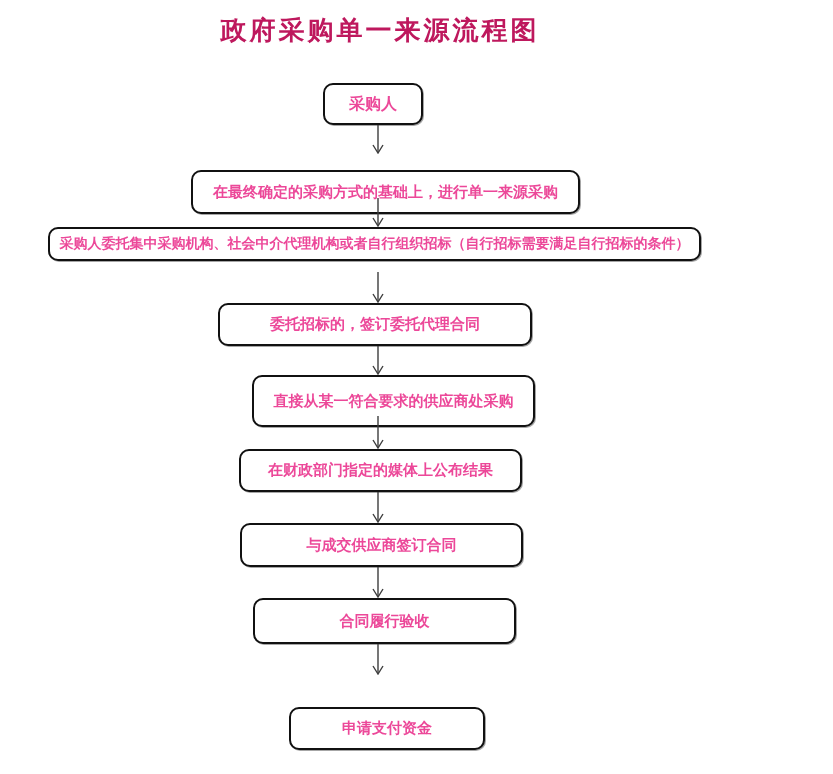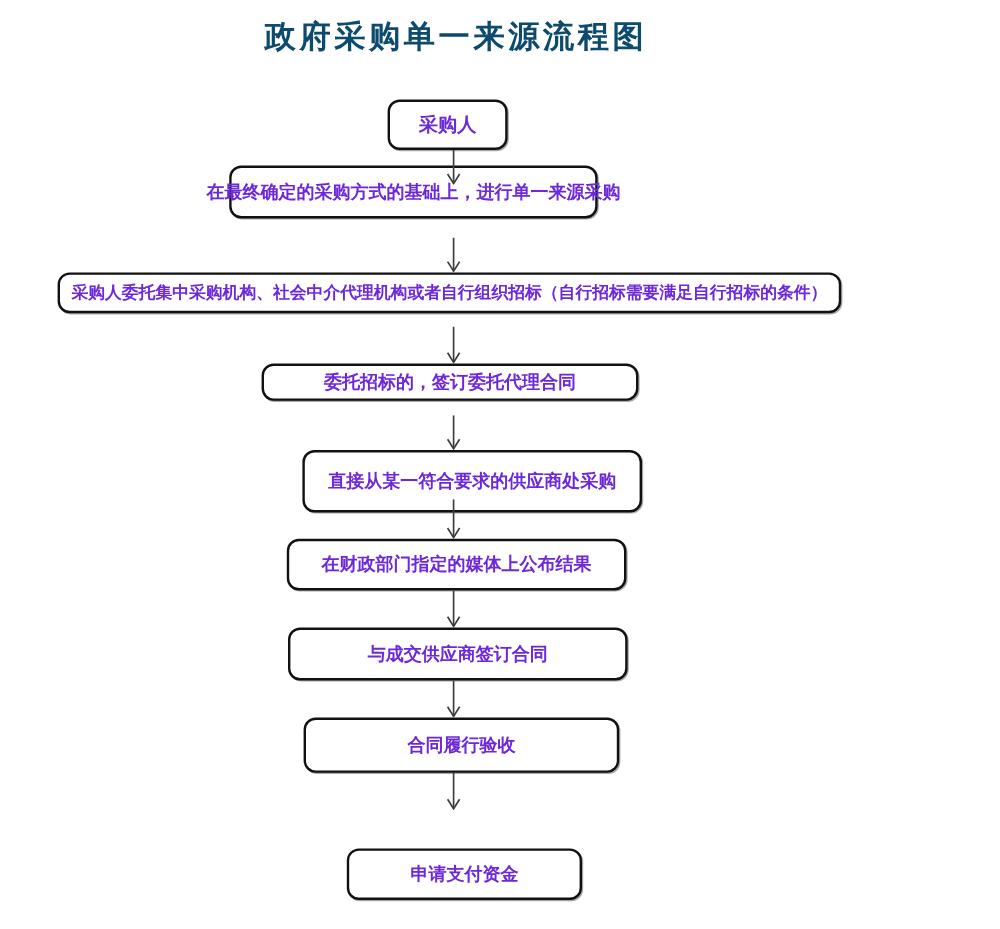--- a/index.html
+++ b/index.html
@@ -18,37 +18,37 @@
   .chart-title {
     position: absolute;
     left: 0;
     top: 13px;
     width: 760px;
     text-align: center;
     font-family: "Liberation Serif", serif;
     font-weight: bold;
     font-size: 26px;
     letter-spacing: 3px;
-    color: #0c4a6e;
+    color: #be185d;
     white-space: nowrap;
   }
   .node {
     position: absolute;
     box-sizing: border-box;
     background: #ffffff;
     border: 2px solid #111111;
     border-radius: 10px;
     box-shadow: 1px 1px 0 rgba(0,0,0,0.35);
     display: flex;
     align-items: center;
     justify-content: center;
     text-align: left;
     font-weight: bold;
     font-size: 15px;
-    color: #6d28d9;
+    color: #ec4899;
     white-space: nowrap;
   }
   .arrow {
     position: absolute;
     display: block;
   }
   .arrow line, .arrow polyline {
     stroke: #3d3d3d;
     stroke-width: 1.4;
     fill: none;
@@ -58,29 +58,29 @@
 <body>
 
 <div class="canvas">
 
   <div class="chart-title">政府采购单一来源流程图</div>
 
   <div class="node" style="left:323px; top:83px;  width:100px; height:42px; font-size:16px;">
     <span>采购人</span>
   </div>
 
-  <div class="node" style="left:191px; top:138px; width:307px; height:44px;">
+  <div class="node" style="left:191px; top:170px; width:389px; height:44px;">
     <span>在最终确定的采购方式的基础上，进行单一来源采购</span>
   </div>
 
   <div class="node" style="left:48px;  top:227px; width:653px; height:34px; font-size:14px;">
     <span>采购人委托集中采购机构、社会中介代理机构或者自行组织招标（自行招标需要满足自行招标的条件）</span>
   </div>
 
-  <div class="node" style="left:218px; top:303px; width:314px; height:31px;">
+  <div class="node" style="left:218px; top:303px; width:314px; height:43px;">
     <span>委托招标的，签订委托代理合同</span>
   </div>
 
   <div class="node" style="left:252px; top:375px; width:283px; height:52px;">
     <span>直接从某一符合要求的供应商处采购</span>
   </div>
 
   <div class="node" style="left:239px; top:449px; width:283px; height:43px;">
     <span>在财政部门指定的媒体上公布结果</span>
   </div>

